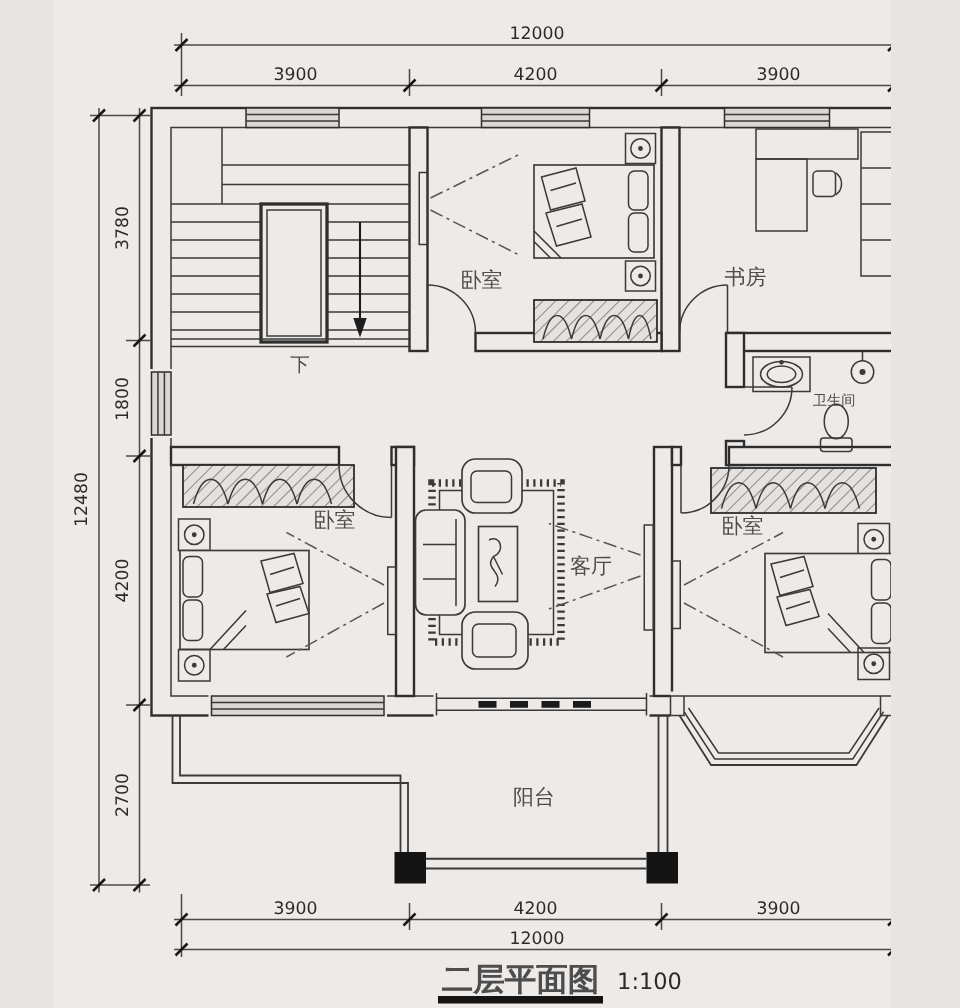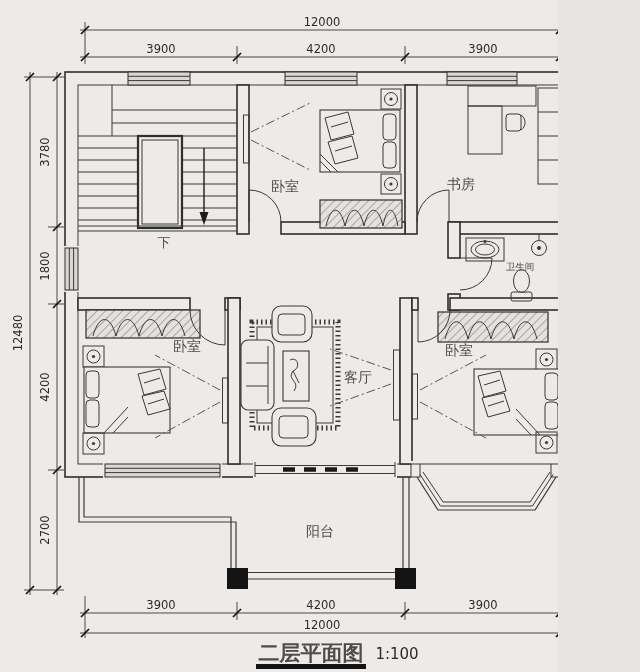--- a/index.html
+++ b/index.html
@@ -1,17 +1,17 @@
 <!DOCTYPE html>
 <html><head>
 <meta charset="utf-8">
 <style>
   html,body{margin:0;padding:0;background:#e7e4e1;}
   #screen{position:relative;width:558px;height:672px;background:#edeae7;overflow:hidden;
-          font-family:"Liberation Sans","DejaVu Sans",sans-serif;}
+          font-family:"Liberation Sans","DejaVu Sans",sans-serif;margin-left:36px;}
   svg{display:block}
   .dim{stroke:#4a4a4a;stroke-width:1;fill:none}
   .tick{stroke:#161616;stroke-width:1.7}
   .dimtxt{font:11.5px "DejaVu Sans",sans-serif;fill:#2b2b2b;text-anchor:middle}
   .wall{fill:#edeae7;stroke:#2e2e2e;stroke-width:1.6}
   .thin{stroke:#3a3a3a;stroke-width:1;fill:none}
   .furn{stroke:#3a3a3a;stroke-width:1.1;fill:#edeae7}
   .furnl{stroke:#3a3a3a;stroke-width:1;fill:none}
   .win{fill:#dad7d4;stroke:#2e2e2e;stroke-width:1}
   .erase{fill:#edeae7;stroke:none}

